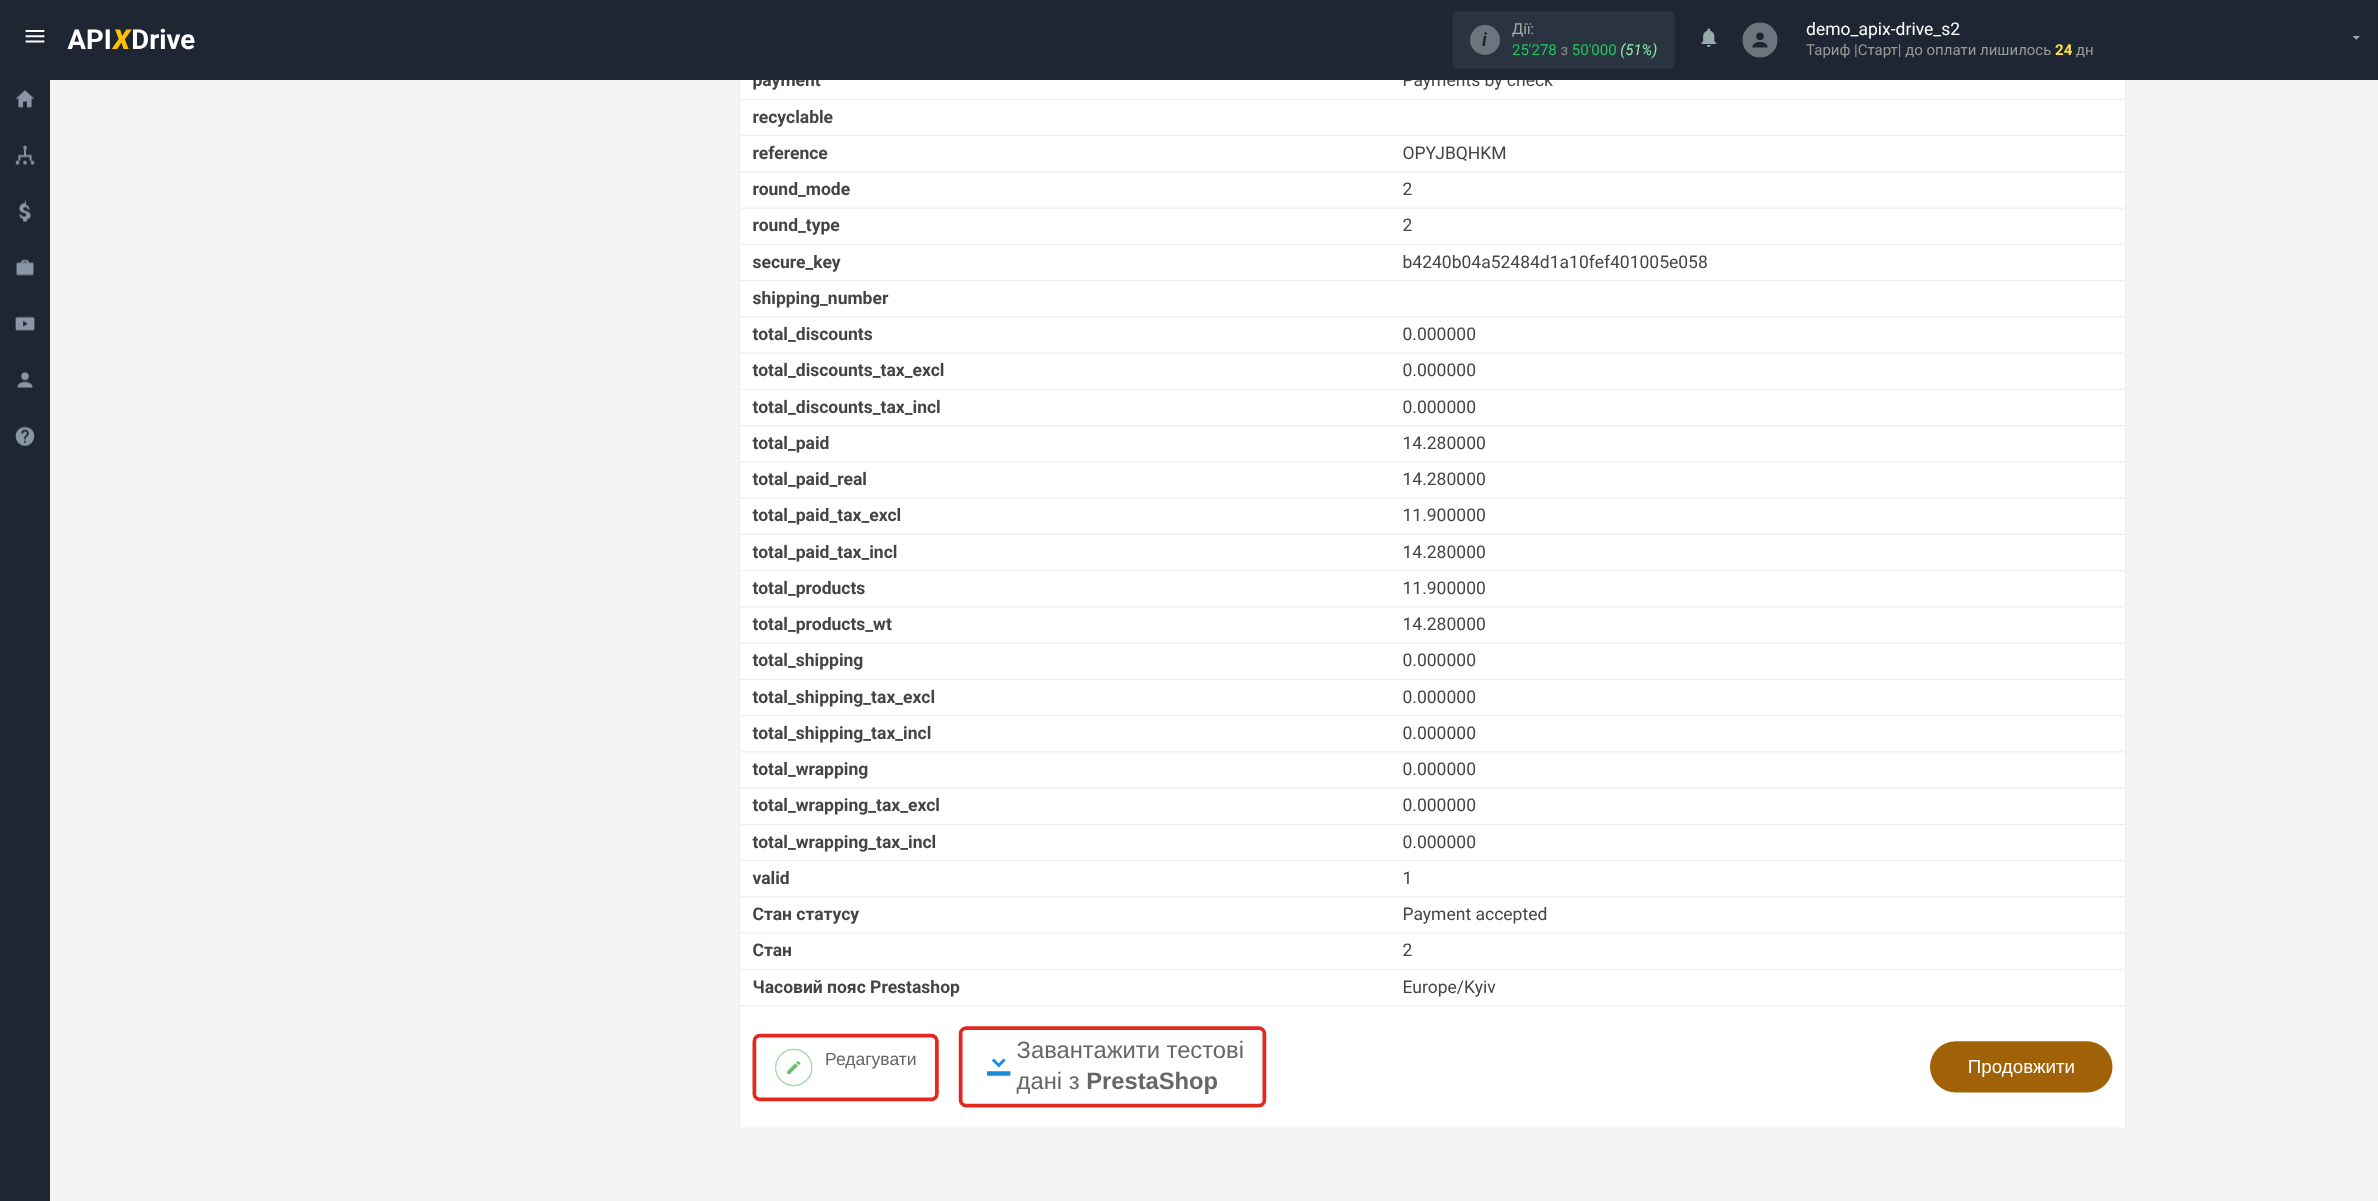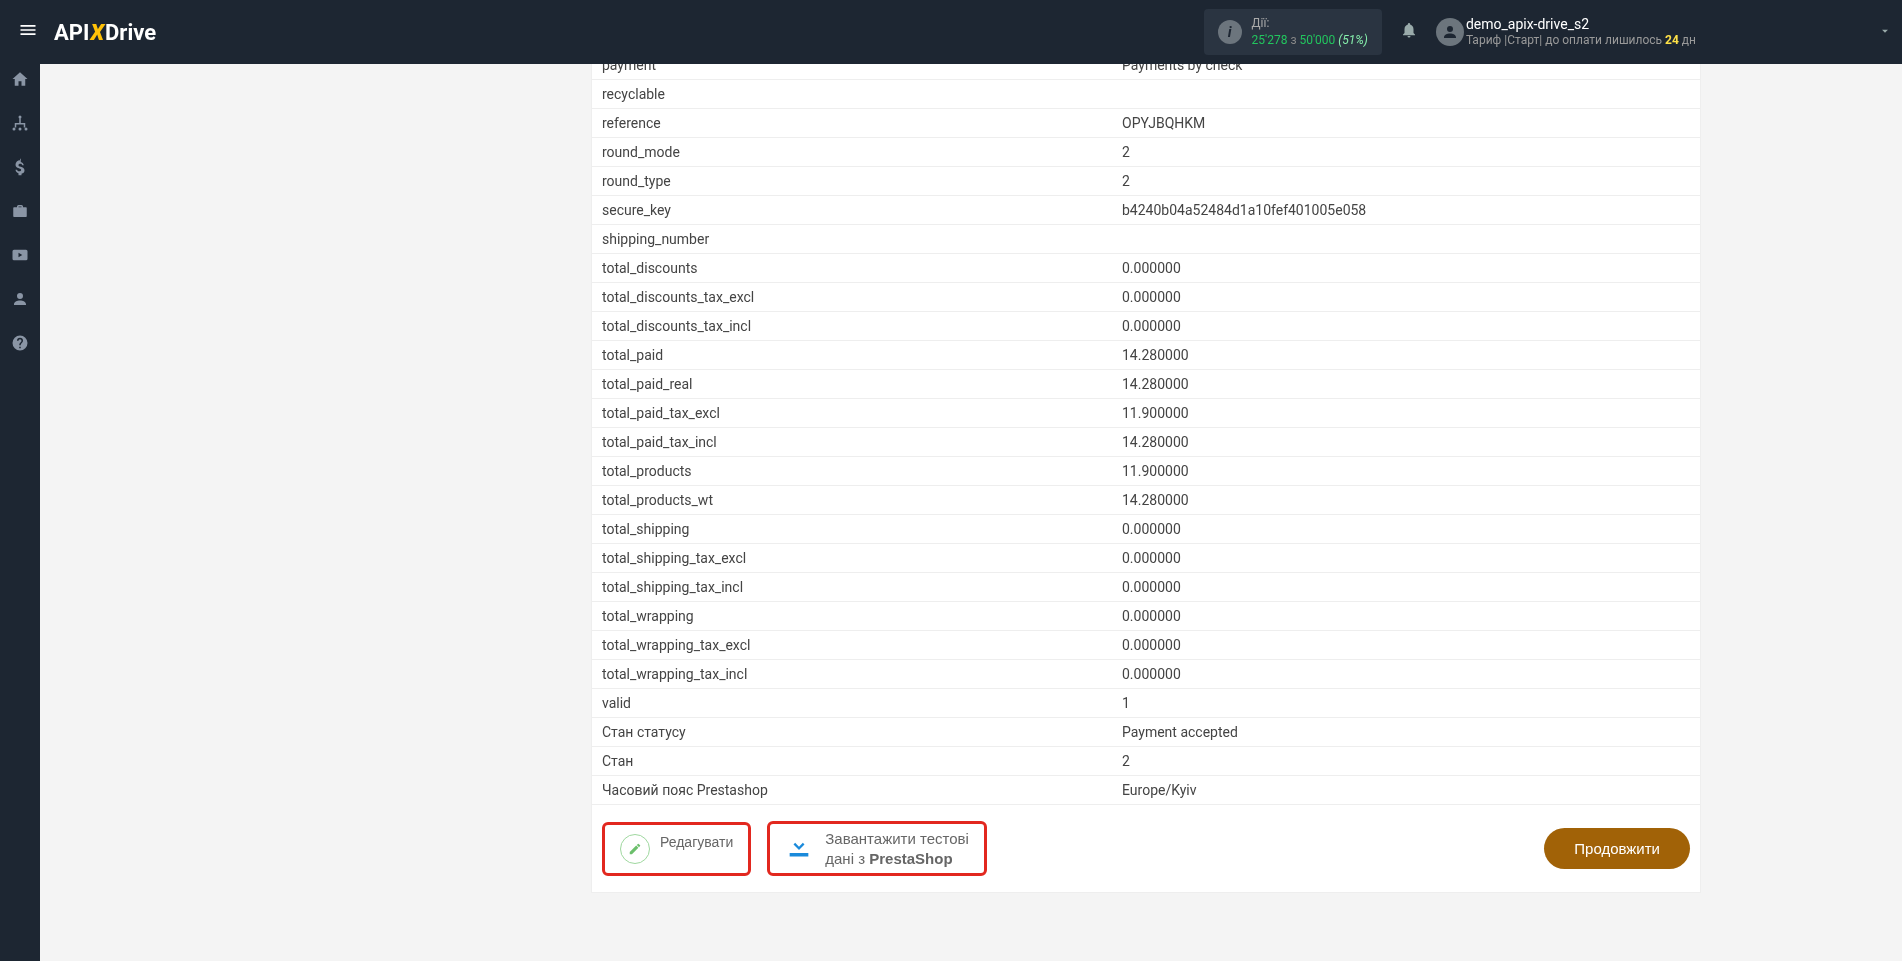--- a/index.html
+++ b/index.html
@@ -11,49 +11,49 @@
 .logo .x { color: #ffc107; font-style: italic; font-weight: 900; padding: 0 1px; }
 .header-right { margin-left: auto; display: flex; align-items: center; gap: 18px; }
 .stats-box { background: #2a3441; border-radius: 4px; padding: 6px 14px; display: flex; align-items: center; gap: 10px; }
 .stats-box .info-icon { background: #6c757d; border-radius: 50%; width: 24px; height: 24px; display: flex; align-items: center; justify-content: center; color: #1d2632; font-weight: bold; font-style: italic; font-size: 15px; }
 .stats-content { font-size: 12px; line-height: 1.4; }
 .stats-label { color: #aaa; }
 .stats-value { color: #22c55e; }
 .stats-sep { color: #888; }
 .stats-pct { color: #86efac; font-style: italic; }
 .bell-icon { color: #9aa; font-size: 18px; cursor: pointer; }
-.user-block { display: flex; align-items: center; gap: 2px; cursor: pointer; }
+.user-block { display: flex; align-items: center; gap: 23px; cursor: pointer; }
 .user-avatar { width: 28px; height: 28px; border-radius: 50%; background: #6c757d; display: flex; align-items: center; justify-content: center; }
 .user-avatar svg { width: 18px; height: 18px; fill: #1d2632; }
 .user-info { font-size: 12px; line-height: 1.3; }
 .user-name { color: #fff; font-size: 14px; }
 .user-tariff { color: #999; }
 .user-tariff .days { color: #fde047; font-weight: bold; }
 .chevron { color: #9aa; font-size: 14px; margin-left: 180px; }
 
 .sidebar { position: fixed; left: 0; top: 50px; bottom: 0; width: 40px; background: #1d2632; display: flex; flex-direction: column; align-items: center; padding-top: 20px; gap: 22px; z-index: 90; }
 .sidebar-item { color: #8a95a5; font-size: 18px; cursor: pointer; width: 100%; text-align: center; }
 .sidebar-item svg { width: 18px; height: 18px; fill: #8a95a5; }
 
 .main { margin-left: 40px; margin-top: 50px; padding: 0; min-height: calc(100vh - 50px); }
 .content-wrap { max-width: 1500px; margin: 0 auto; display: flex; gap: 20px; padding: 0 20px; }
 .left-spacer { width: 330px; flex-shrink: 0; }
 .panel { flex: 1; background: #fff; border: 1px solid #eee; }
 
 .data-table { width: 100%; border-collapse: collapse; }
 .data-table tr { border-bottom: 1px solid #eee; }
 .data-table td { padding: 6px 10px; font-size: 14px; color: #444; }
-.data-table td:first-child { width: 520px; }
+.data-table td:first-child { width: 520px; font-weight: bold; }
 
 .action-bar { display: flex; align-items: center; padding: 16px 10px; gap: 16px; }
 .btn-outline { background: #fff; border: none; padding: 8px 14px; display: flex; gap: 10px; cursor: pointer; font-size: 14px; color: #666; }
 .btn-outline .edit-circle { width: 30px; height: 30px; border: 1px solid #9fd89f; border-radius: 50%; display: flex; align-items: center; justify-content: center; }
 .btn-outline .edit-circle svg { width: 14px; height: 14px; fill: #6bbf6b; }
 .highlight-box { border: 3px solid #e2281f; border-radius: 6px; padding: 1px; }
-.btn-download { background: #fff; border: none; padding: 4px 14px; display: flex; align-items: center; gap: 12px; cursor: pointer; font-size: 15px; color: #666; text-align: left; line-height: 1.3; }
+.btn-download { background: #fff; border: none; padding: 4px 14px; display: flex; align-items: center; cursor: pointer; font-size: 19px; color: #666; text-align: left; line-height: 1.3; }
 .btn-download svg { width: 28px; height: 28px; fill: #1a8adb; }
 .btn-primary { margin-left: auto; background: #a16207; color: #fff; border: none; border-radius: 22px; padding: 12px 30px; font-size: 15px; cursor: pointer; }
 </style>
 </head>
 <body>
 
 <div class="header">
   <div class="menu-icon">
     <svg viewBox="0 0 24 24" width="20" height="20" fill="#fff">
         <path d="M3 6h18v2H3zm0 5h18v2H3zm0 5h18v2H3z"></path>

